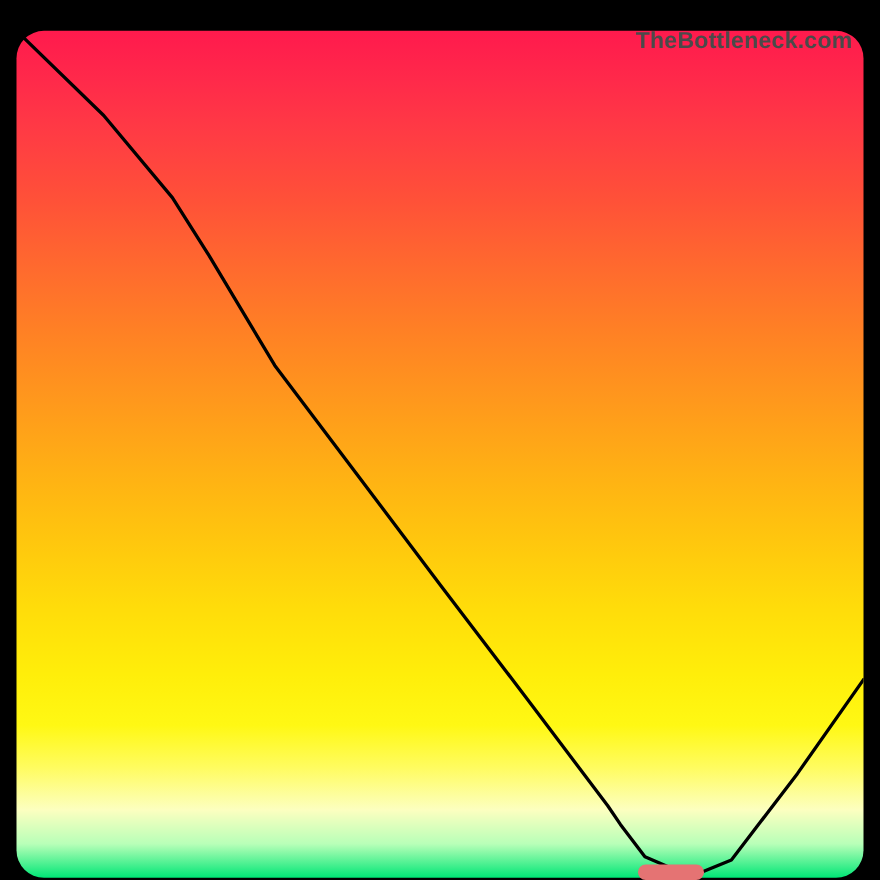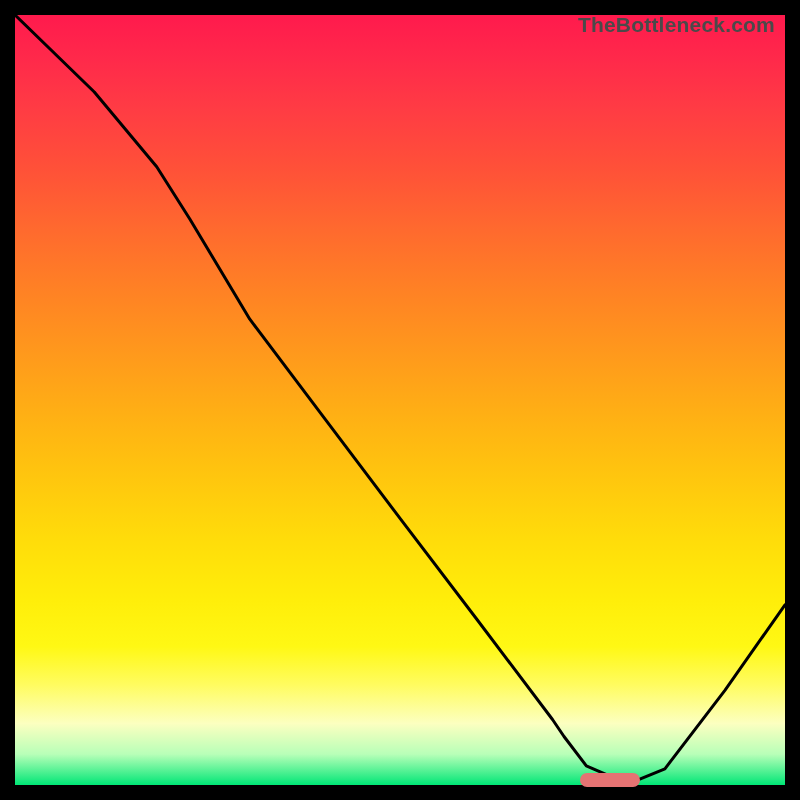--- a/index.html
+++ b/index.html
@@ -12,41 +12,42 @@
   }
   .container {
     position: relative;
     width: 800px;
     height: 800px;
     background: #000;
   }
   .plot-area {
     position: absolute;
     left: 15px;
-    top: 15px;
+    top: 28px;
     width: 770px;
     height: 770px;
     background: linear-gradient(to bottom,
       #ff1a4d 0%,
       #ff2a4a 6%,
       #ff3b44 12%,
       #ff5138 20%,
       #ff6a2e 28%,
       #ff8224 36%,
       #ff991c 44%,
       #ffb014 52%,
       #ffc60e 60%,
       #ffdc0a 68%,
       #ffee0a 76%,
       #fff814 82%,
       #fffc60 87%,
       #fcffc0 92%,
       #b8ffb8 96%,
       #00e676 100%
     );
+    border-radius: 25px;
   }
   .watermark {
     position: absolute;
     top: -2px;
     right: 10px;
     font-family: Arial, Helvetica, sans-serif;
     font-size: 21px;
     font-weight: bold;
     color: #4a4a4a;
     letter-spacing: 0.2px;

